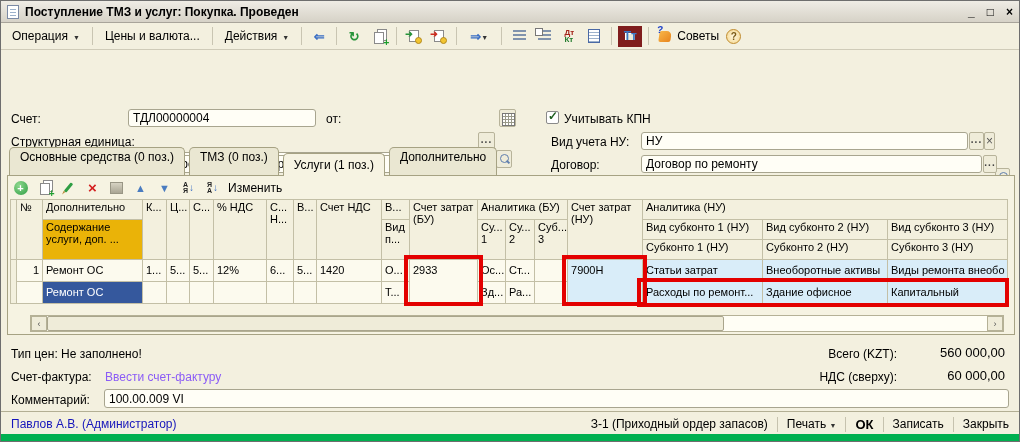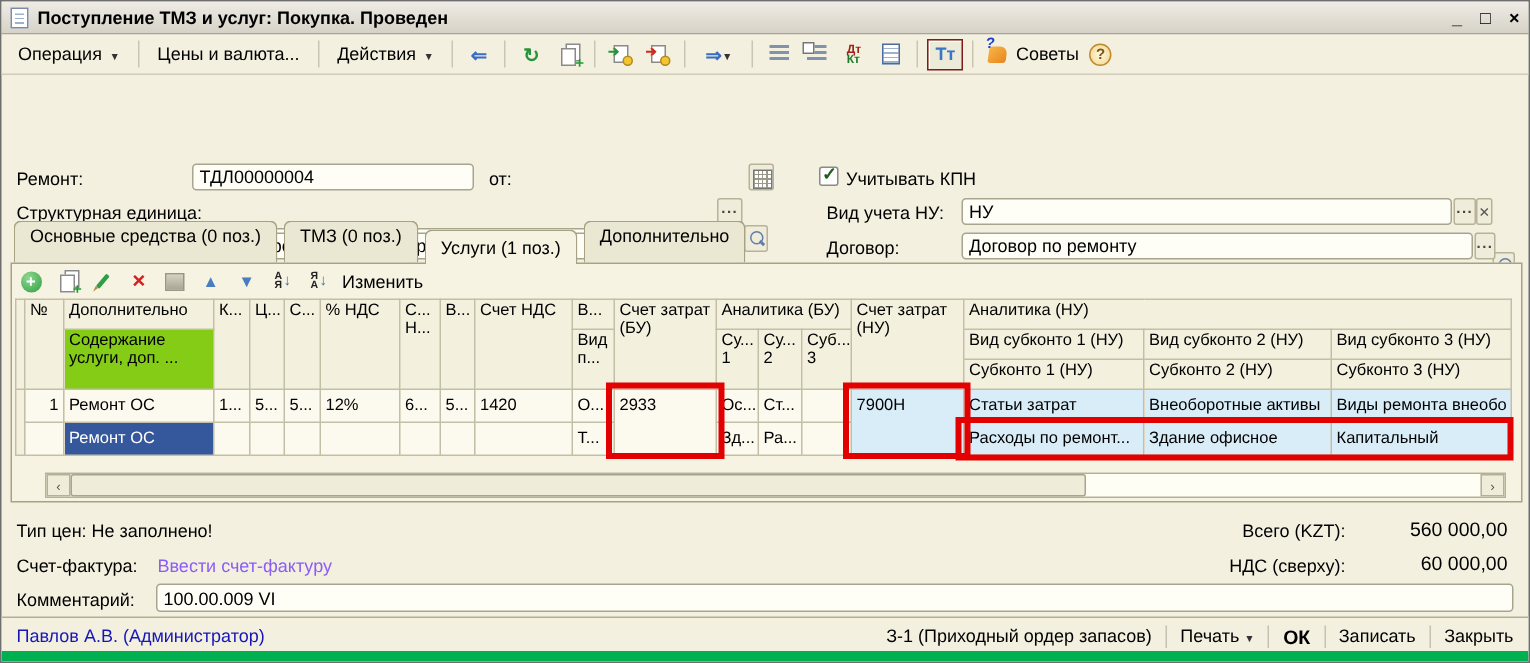--- a/index.html
+++ b/index.html
@@ -27,21 +27,21 @@
   .acc-green{position:absolute;left:-5px;top:-2px;color:#27943a;font-size:9px;font-weight:bold}
   .acc-red{position:absolute;left:-5px;top:-2px;color:#cf2b1e;font-size:9px;font-weight:bold}
   .copy-ic{display:inline-block;width:10px;height:12px;background:#fff;border:1px solid #8a8a8a;box-shadow:3px -3px 0 -1px #fff,3px -3px 0 0 #8a8a8a;position:relative;margin-top:3px}
   .plus-badge{position:absolute;right:-6px;bottom:-5px;color:#1d9e2f;font-weight:bold;font-size:10px}
   .bars{width:13px;height:12px;background:repeating-linear-gradient(180deg,#8093ad 0 2px,transparent 2px 4px)}
   .bars-cb{position:relative}
   .bars-cb::before{content:"";position:absolute;left:-3px;top:-2px;width:6px;height:6px;background:#fff;border:1px solid #777}
   .dtkt{display:flex;flex-direction:column;line-height:7px;font-size:8px;font-weight:bold}
   .dtkt .dt{color:#a32218}.dtkt .kt{color:#1e7a2a}
   .journal-ic{width:12px;height:14px;border:1px solid #4a69a5;background:repeating-linear-gradient(180deg,#fff 0 2px,#9db2cc 2px 3px)}
-  .tt-btn{border:1px solid #7f1d1d;background:#ecead9;box-shadow:inset 1px 1px 0 #fff;color:#3a76c4;font-weight:bold;width:24px}
+  .tt-btn{border:7px solid #7f1d1d;background:#ecead9;box-shadow:inset 1px 1px 0 #fff;color:#3a76c4;font-weight:bold;width:24px}
   .advice{display:flex;align-items:center;gap:6px;padding:0 4px;cursor:default}
   .book-ic{display:inline-block;width:12px;height:11px;background:linear-gradient(135deg,#f8b648,#e8851d);border-radius:2px 5px 2px 2px;transform:skewX(-8deg);position:relative}
   .book-ic::after{content:"?";position:absolute;left:-3px;top:-7px;color:#2043c8;font-weight:bold;font-size:10px}
   .help-ic{width:15px;height:15px;border-radius:50%;border:1px solid #c08b2d;background:radial-gradient(#fff8e0,#f3d58a);color:#7a5a16;font-size:10px;font-weight:bold;display:flex;align-items:center;justify-content:center;cursor:default}
   .help-ic::before{content:"?"}
 
   
   .fa{position:absolute;left:0;top:49px;right:0;height:103px}
   .lab{position:absolute;line-height:18px;white-space:nowrap}
   .inp{position:absolute;height:18px;border:1px solid #a8a58f;border-radius:3px;background:#fffef6;font-family:"Liberation Sans",sans-serif;font-size:12px;padding:0 4px;color:#000}
@@ -82,21 +82,21 @@
   .sortic{display:flex;align-items:center;gap:1px}
   .sortic .lt{display:flex;flex-direction:column;font-size:7px;line-height:6px;font-weight:bold;color:#222}
   .sortic .ar{color:#3a6ec4;font-size:10px}
   .edit-lbl{white-space:nowrap}
 
   
   .tbl-wrap{position:absolute;left:2px;top:23px;width:1001px;height:112px}
   table.grid{border-collapse:collapse;table-layout:fixed;width:997px;font-size:11px}
   .grid td{border:1px solid #c3bfa6;padding:1px 3px;vertical-align:top;overflow:hidden}
   .grid .hd{background:#f3f0de;white-space:normal;height:20px;line-height:12px}
-  .grid .gray{background:#84cc16}
+  .grid .gray{background:#eab308}
   .grid .mk{background:#f3f0de;padding:0}
   .grid .dc{background:#fcfaee;white-space:nowrap;height:22px;line-height:18px;cursor:default}
   .grid .num{text-align:right}
   .grid .blue{background:#d9edf9}
   .grid .sel{background:#35589d;color:#fff}
   .redbox{position:absolute;border:4px solid #e30000;pointer-events:none;z-index:5}
   .rb1{left:394px;top:56px;width:79px;height:51px}
   .rb2{left:552px;top:56px;width:85px;height:51px}
   .rb3{left:627px;top:79px;width:372px;height:29px}
 
@@ -203,21 +203,21 @@
       </div>
     <div class="tsep"></div>
     <div class="advice">
         <span class="book-ic"></span>
         <span>Советы</span>
       </div>
     <div class="help-ic"></div>
   </div>
 
   <div class="fa">
-    <span class="lab" style="left:10px;top:60px">Ремонт:</span>
+    <span class="lab" style="left:10px;top:60px">Счет:</span>
     <input class="inp" style="left: 127px; top: 59px; width: 188px;" value="ТДЛ00000004">
     <span class="lab" style="left:325px;top:60px">от:</span>
     <span class="sbtn cal" style="left:498px;top:59px;width:17px"></span>
     <span class="cb checked" style="left:545px;top:61px"></span>
     <span class="lab" style="left:563px;top:60px">Учитывать КПН</span>
 
     <span class="lab" style="left:10px;top:83px">Структурная единица:</span>
     <input class="inp" style="left: 137px; top: 82px; width: 339px; margin-top: 20px;" value="ТД Лакомка">
     <span class="sbtn ell" style="left:477px;top:82px;width:17px"></span>
     <span class="sbtn mag" style="left:495px;top:82px;width:16px"></span>

